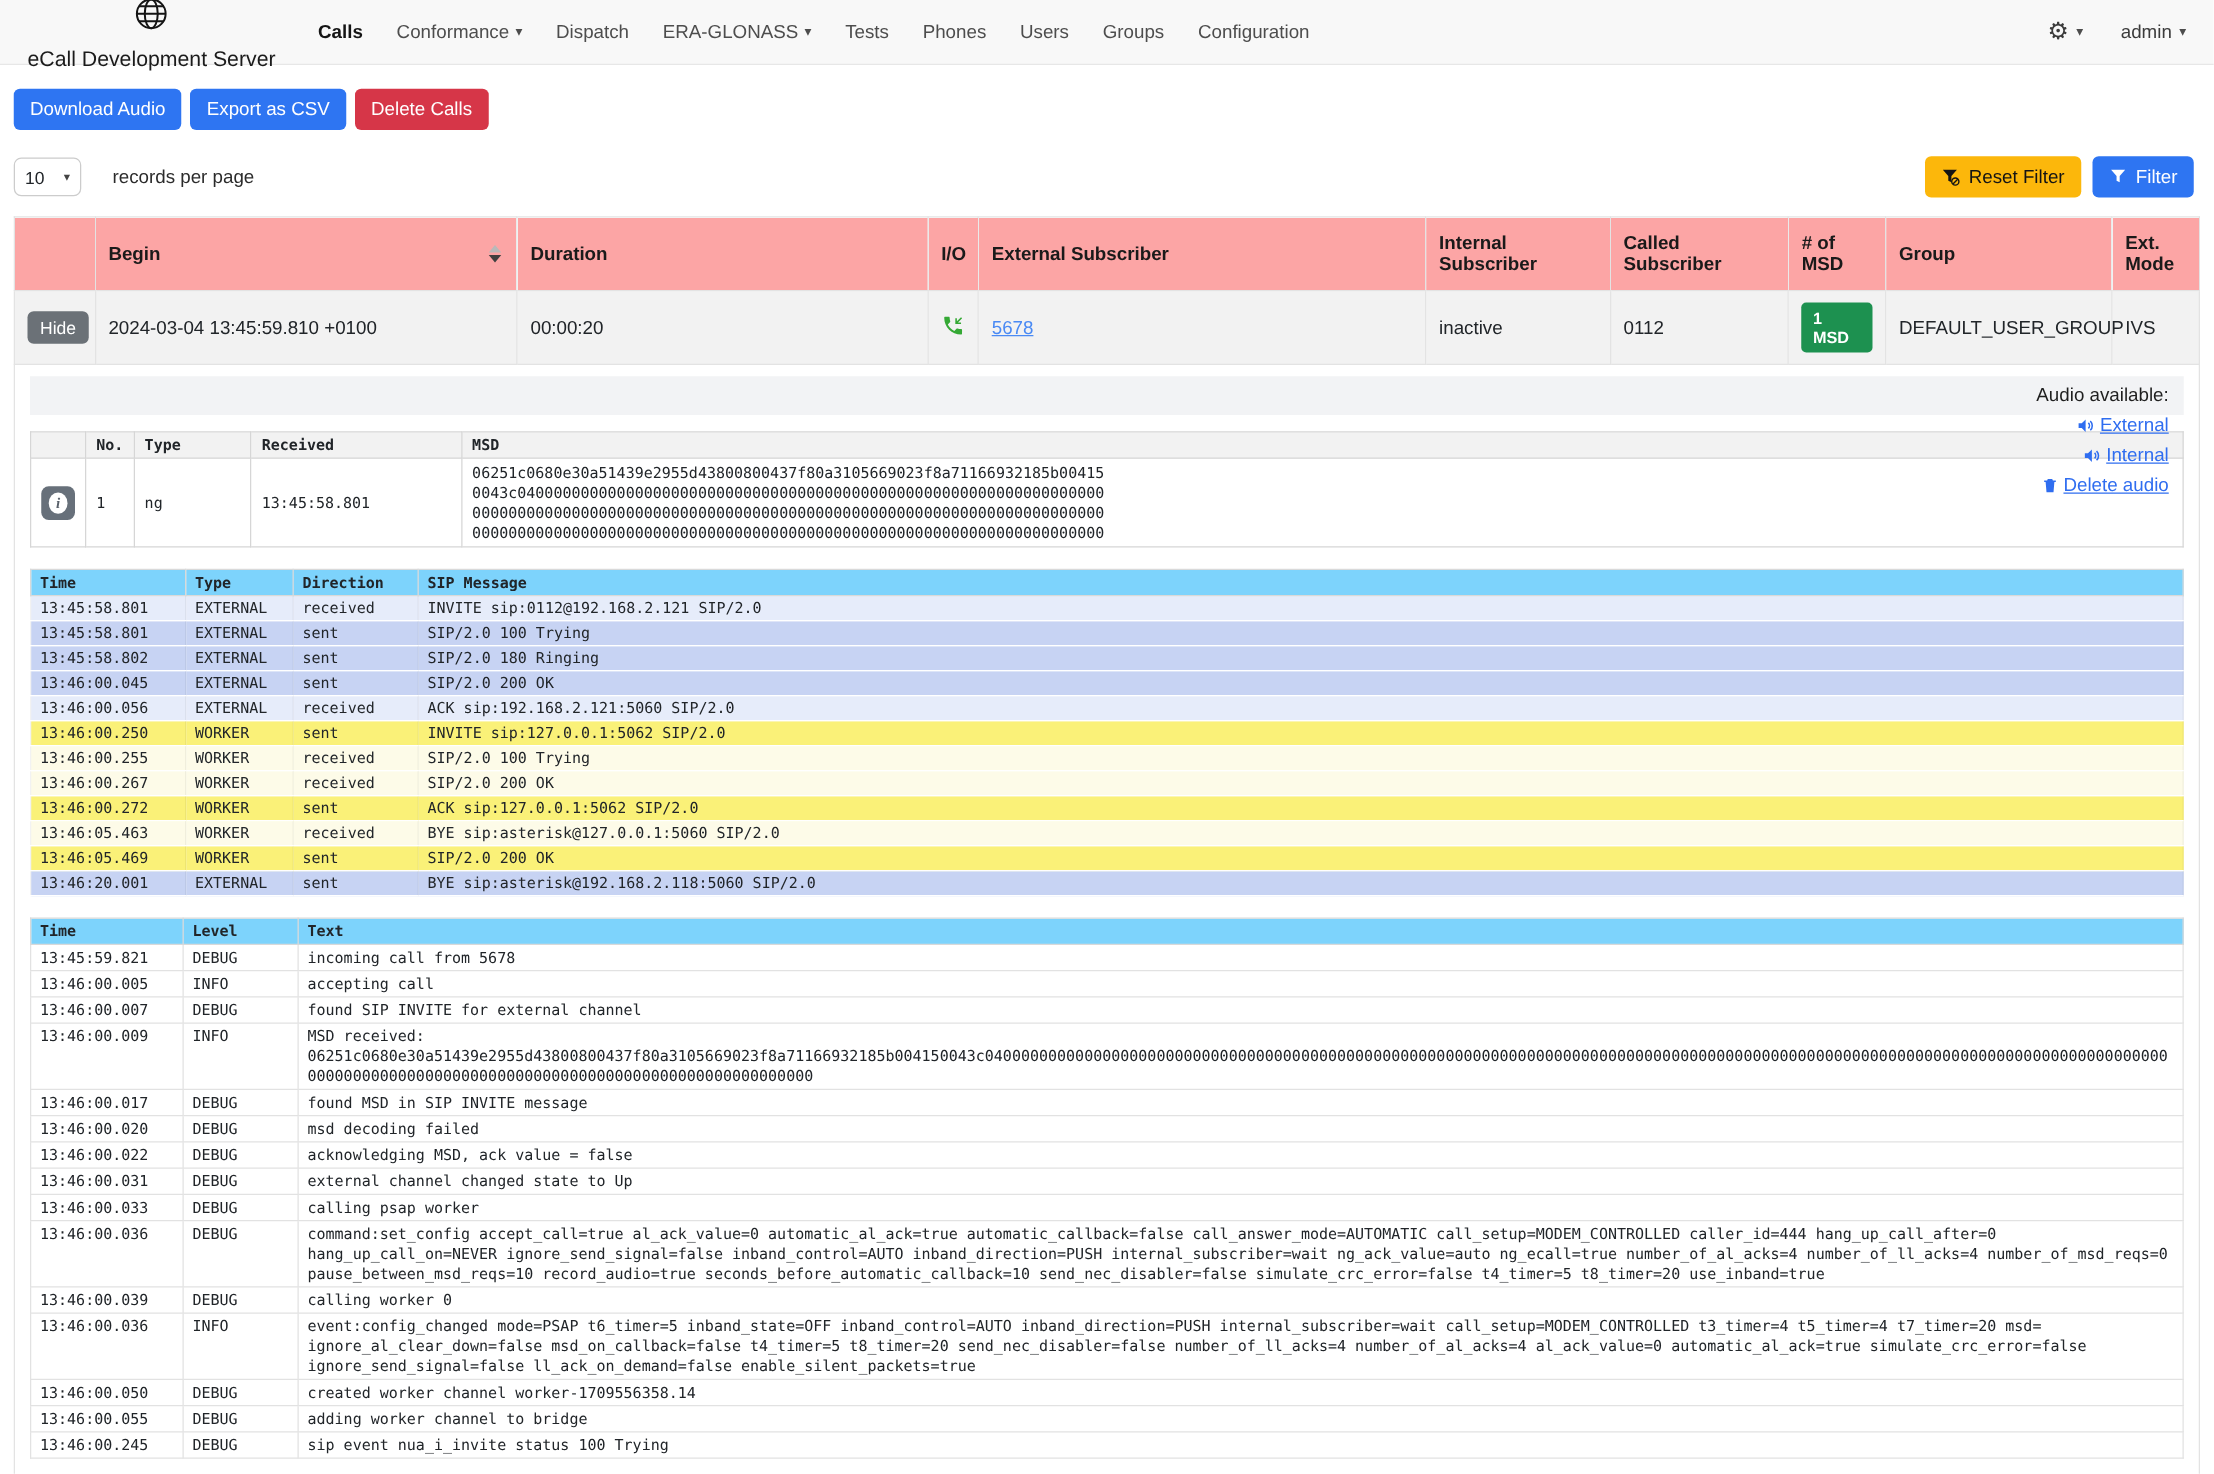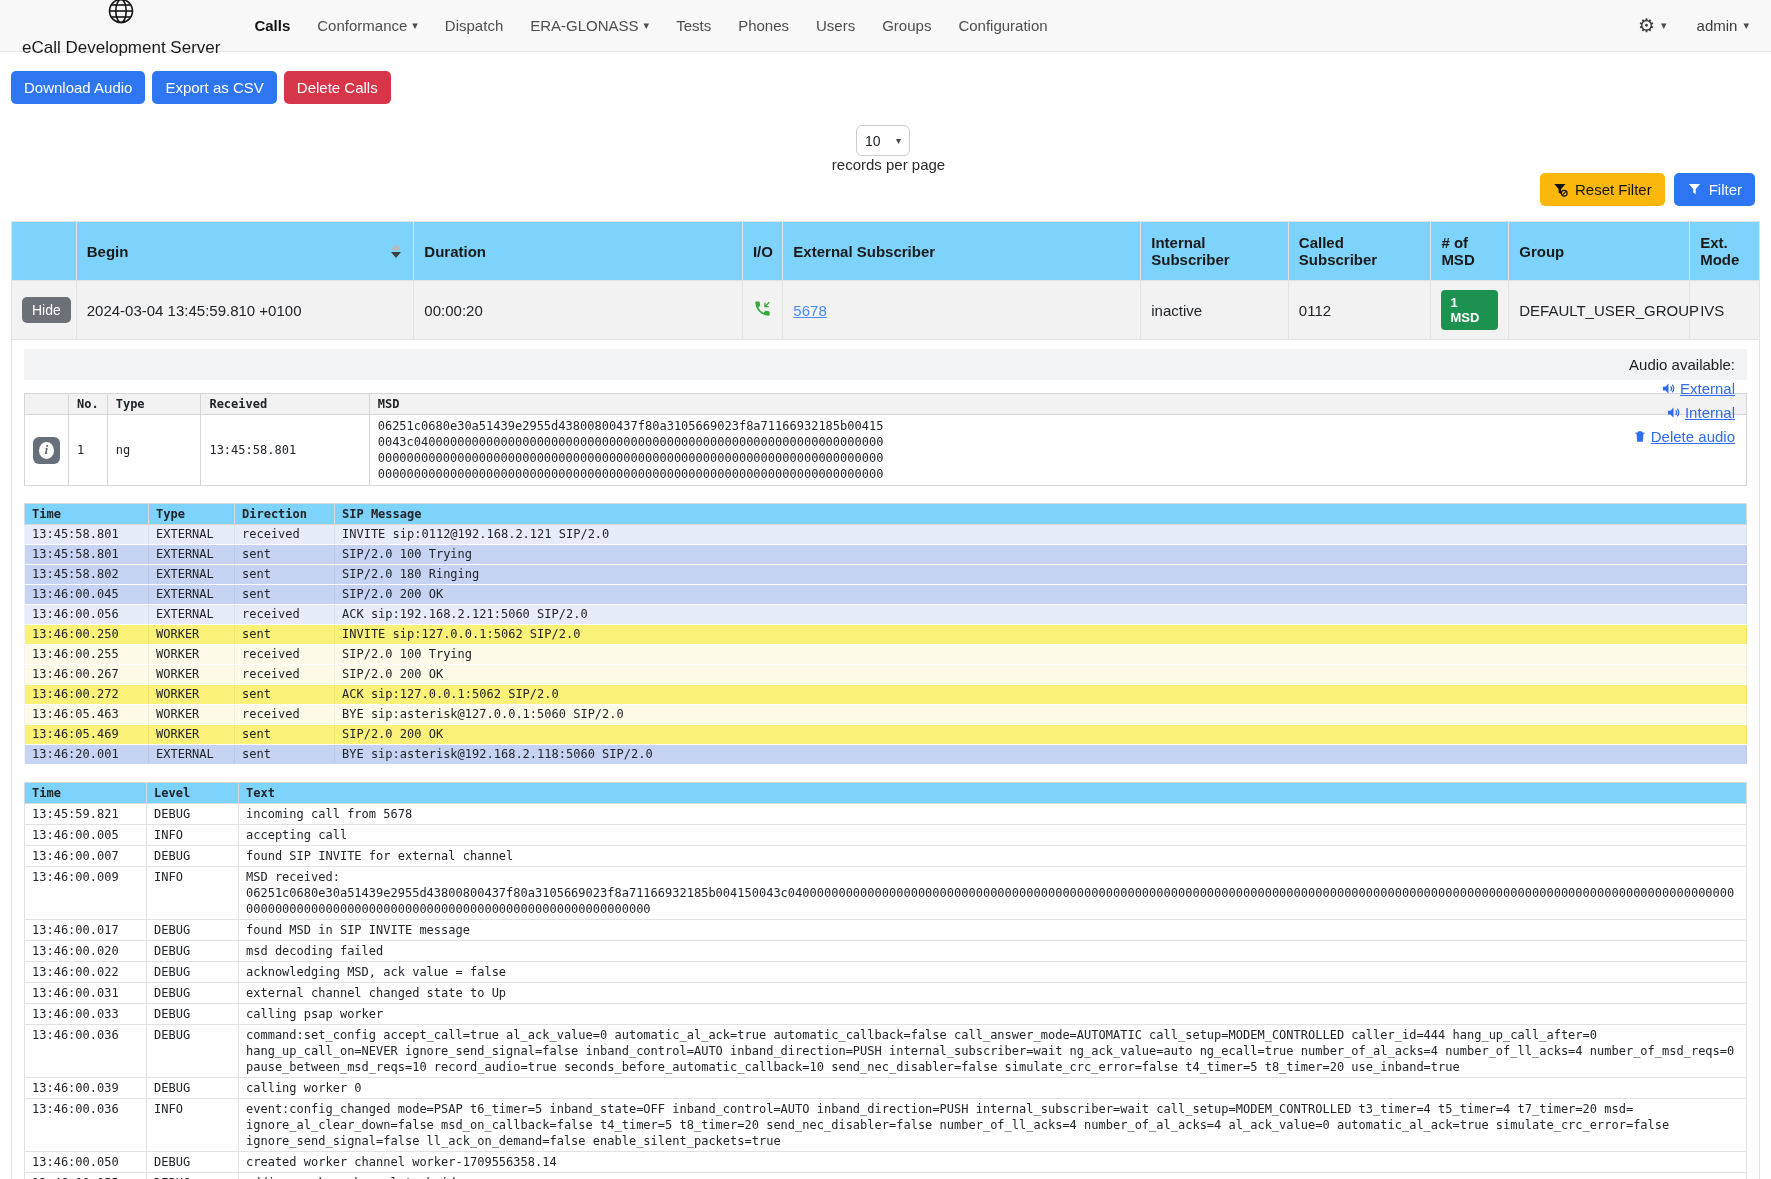--- a/index.html
+++ b/index.html
@@ -23,31 +23,31 @@
   .gear-wrap,.user-wrap{display:flex;align-items:center;gap:6px;cursor:pointer;}
   .gear{font-size:19px;line-height:1;}
   
   .toolbar{display:flex;gap:7px;padding:19px 11px 0 11px;}
   .btn{border:none;border-radius:5px;padding:8px 13px;font-size:15px;color:#fff;
     font-family:inherit;cursor:pointer;display:inline-flex;align-items:center;gap:7px;}
   .btn-blue{background:#2e75f2;}
   .btn-red{background:#d63648;}
   .btn-warn{background:#fcb70b;color:#141414;}
   
-  .controls-row{display:flex;align-items:center;margin:21px 16px 15px 11px;flex-direction:column;}
+  .controls-row{display:flex;align-items:center;margin:21px 16px 15px 11px;}
   .page-size{width:54px;height:31px;border:1px solid #ccc;border-radius:6px;background:#fff;
     display:flex;align-items:center;justify-content:space-between;padding:0 8px;font-size:14px;cursor:pointer;}
   .page-size .chev{font-size:10px;color:#444;}
-  .records-label{margin-left:11px;color:#2b2b2b;}
+  .records-label{margin-left:25px;color:#2b2b2b;}
   .filter-group{margin-left:auto;display:flex;gap:9px;}
   .funnel{width:15px;height:15px;}
   
   .calls-table{border-collapse:collapse;margin:0 11px;width:1749px;table-layout:fixed;}
   .calls-table th{font-weight:700;text-align:left;padding:12px 10px;border:1px solid #e3e3e3;
-    font-size:15px;color:#1a1a1a;background:#7dd3fc;position:relative;}
+    font-size:15px;color:#1a1a1a;background:#fca5a5;position:relative;}
   .calls-table td{padding:9px 10px;border:1px solid #e3e3e3;background:#f2f2f2;vertical-align:middle;}
   .c0{width:64px;} .c1{width:334px;} .c2{width:325px;} .c3{width:40px;} .c4{width:354px;}
   .c5{width:146px;} .c6{width:141px;} .c7{width:77px;} .c8{width:179px;} .c9{width:69px;}
   .sort-icon{position:absolute;right:12px;top:50%;transform:translateY(-50%);display:flex;flex-direction:column;gap:2px;}
   .sort-icon .up{width:0;height:0;border-left:5px solid transparent;border-right:5px solid transparent;border-bottom:6px solid #b9b9b9;}
   .sort-icon .down{width:0;height:0;border-left:5px solid transparent;border-right:5px solid transparent;border-top:6px solid #3f3f3f;}
   .hide-btn{background:#6b7177;color:#fff;border:none;border-radius:5px;padding:5px 10px;font-size:14px;font-family:inherit;cursor:pointer;}
   a.link{color:#4a8af4;text-decoration:underline;cursor:pointer;}
   .badge-msd{display:inline-block;background:#1d9150;color:#fff;border-radius:4px;
     padding:5px 9px;font-size:13px;font-weight:700;}

